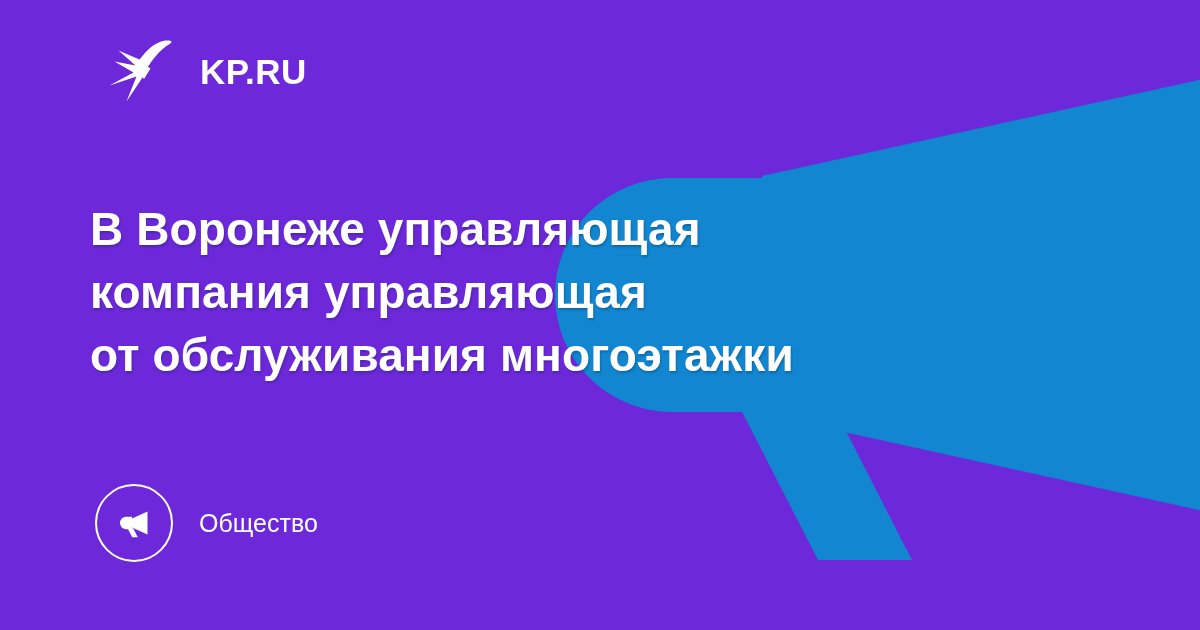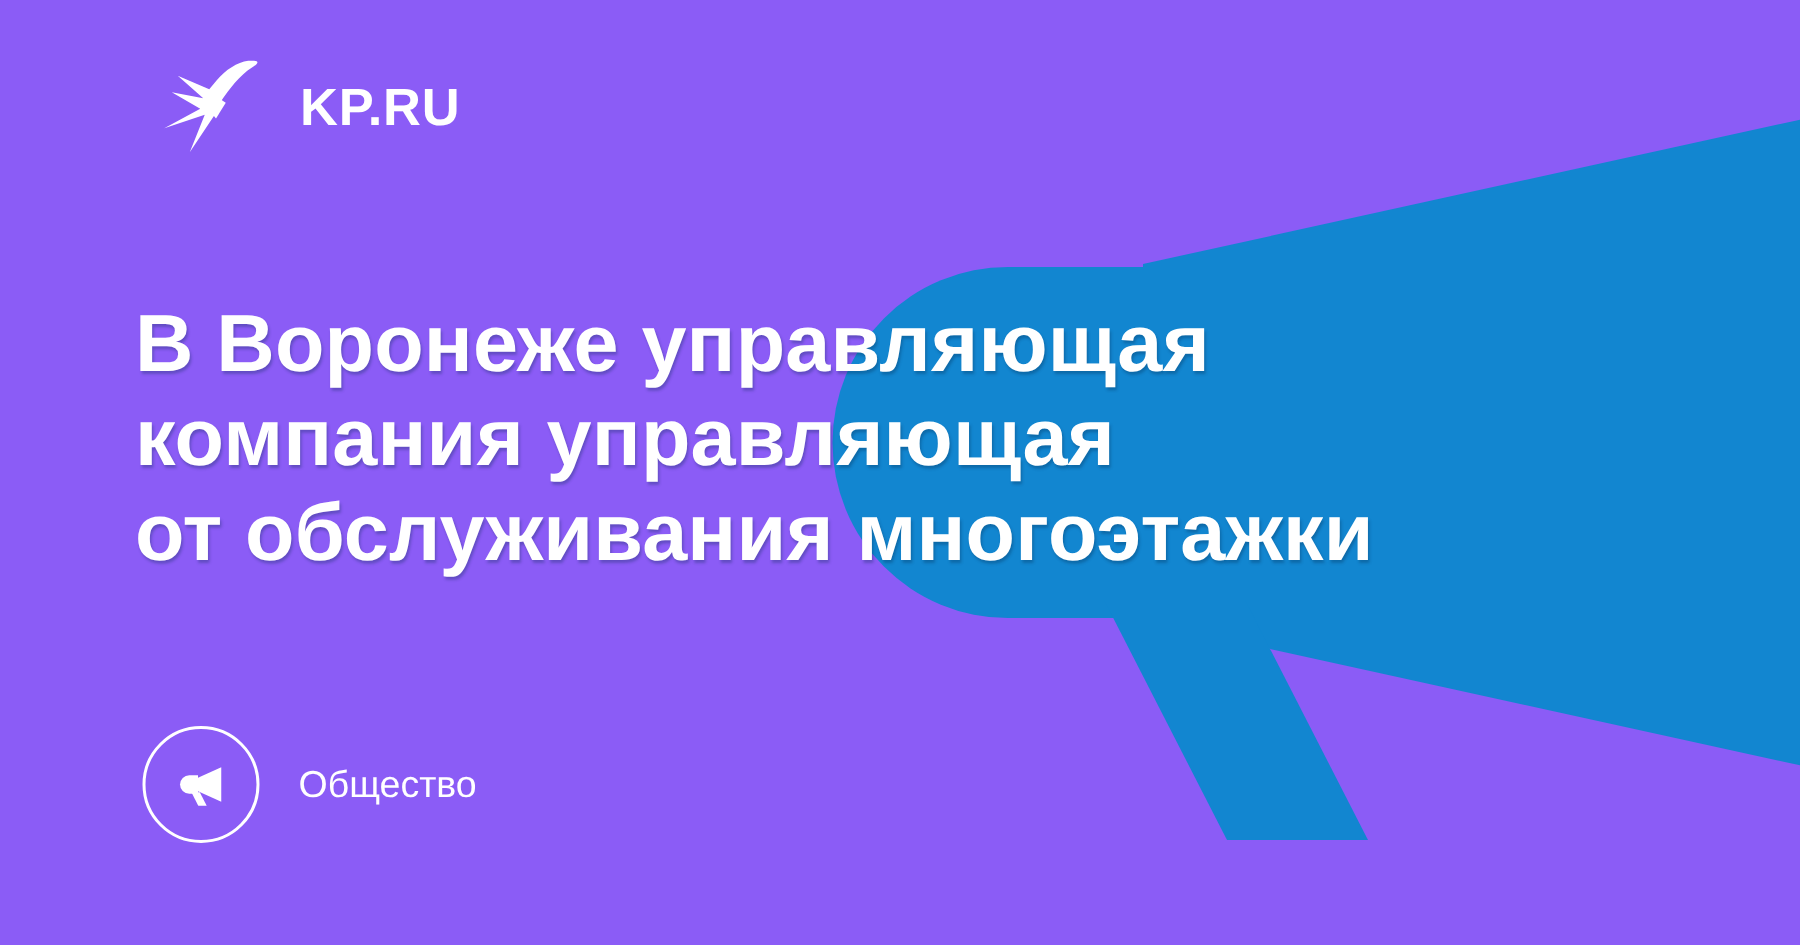--- a/index.html
+++ b/index.html
@@ -11,21 +11,21 @@
     width: 1200px;
     height: 630px;
     overflow: hidden;
     font-family: "Liberation Sans", "DejaVu Sans", sans-serif;
   }
 
   .card {
     position: relative;
     width: 1200px;
     height: 630px;
-    background: #8b5cf6;
+    background: #6d28d9;
     overflow: hidden;
   }
 
   
   .watermark {
     position: absolute;
     top: 0;
     left: 0;
     width: 1200px;
     height: 630px;
@@ -57,21 +57,21 @@
   }
 
   
   .headline {
     position: absolute;
     left: 90px;
     top: 186px;
     width: 960px;
     z-index: 3;
     color: #ffffff;
-    font-size: 54px;
+    font-size: 46px;
     font-weight: bold;
     line-height: 63px;
     letter-spacing: 0.1px;
     text-shadow: 1px 2px 2px rgba(0, 40, 75, 0.30);
     margin-top: 12px;
   }
   .headline-line {
     display: block;
     white-space: nowrap;
   }

